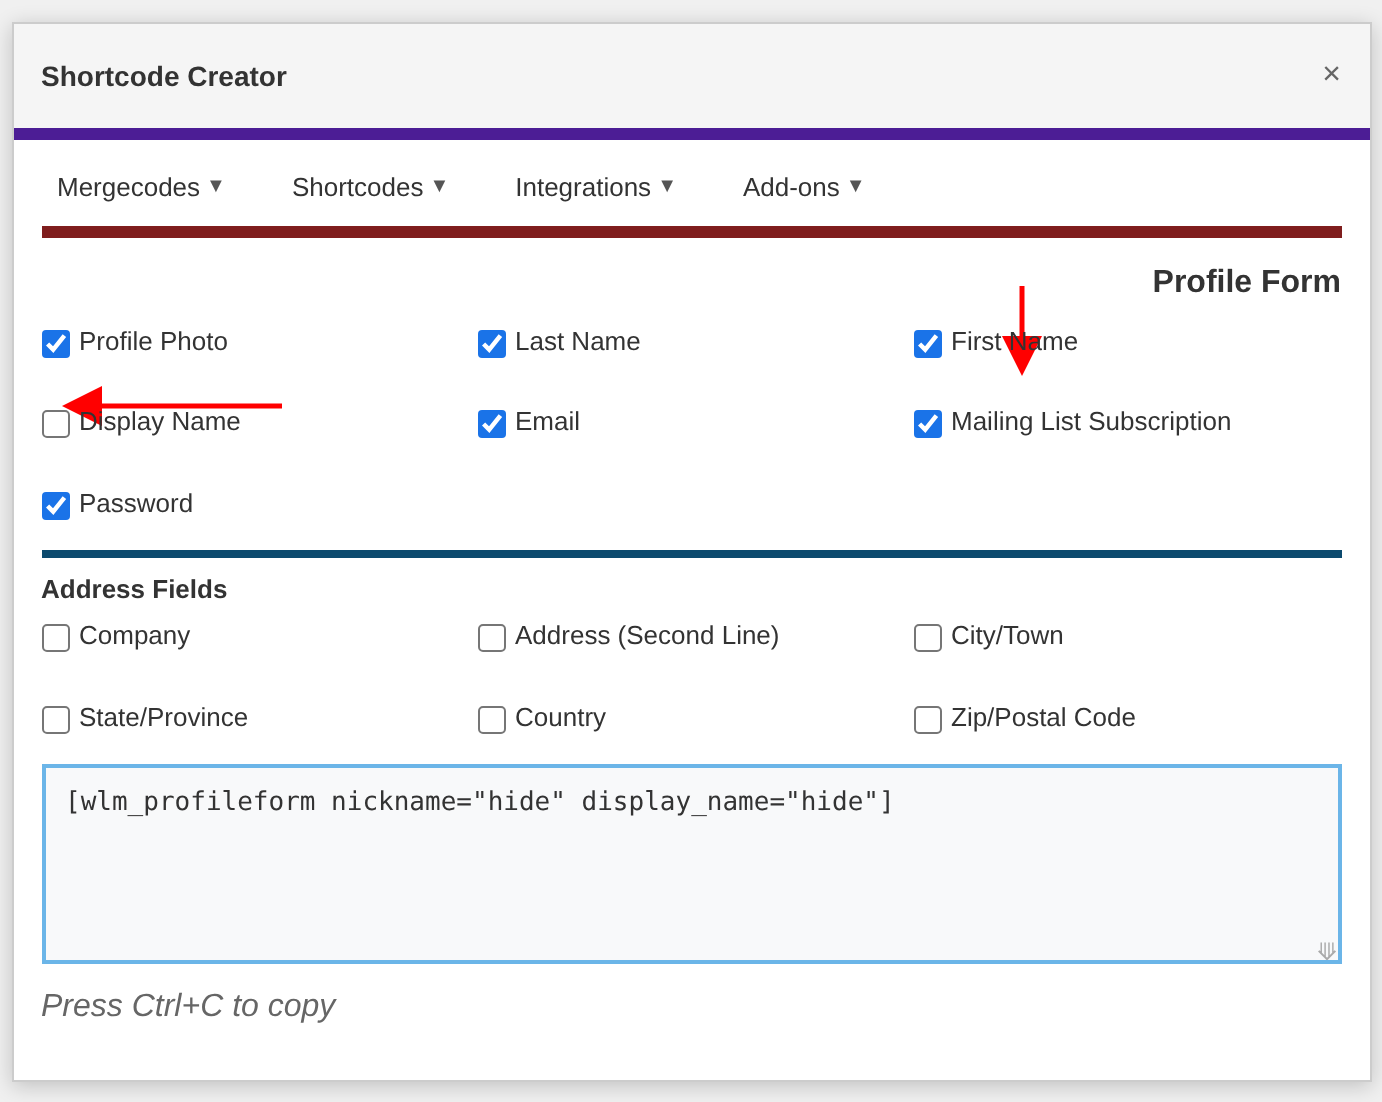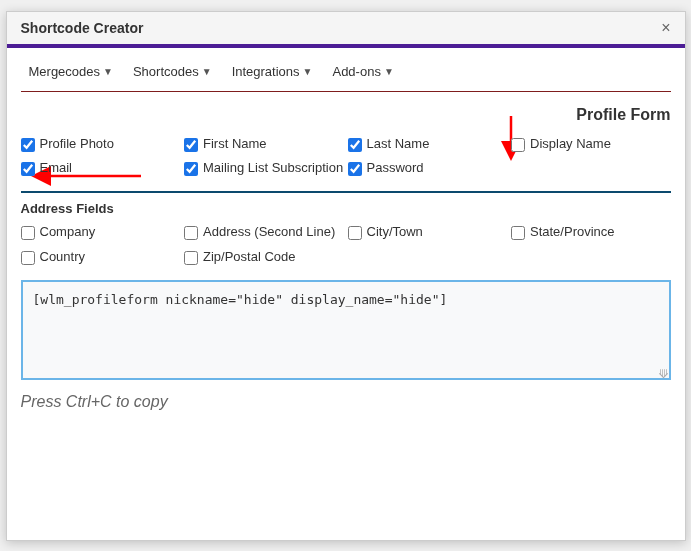--- a/index.html
+++ b/index.html
@@ -16,22 +16,22 @@
     .dialog {
       background: #fff;
       border: 1px solid #ccc;
       width: 680px;
       min-height: 530px;
       position: relative;
       box-shadow: 0 2px 10px rgba(0,0,0,0.2);
     }
     .dialog-header {
       background: #f5f5f5;
-      border-bottom: 4px solid #4c1d95;
-      padding: 8px 14px;
+      border-bottom: 6px solid #4c1d95;
+      padding: 18px 14px;
       display: flex;
       justify-content: space-between;
       align-items: center;
     }
     .dialog-title {
       font-size: 14px;
       font-weight: bold;
       color: #333;
     }
     .close-btn {
@@ -40,23 +40,23 @@
       color: #666;
       background: none;
       border: none;
       line-height: 1;
     }
     .dialog-body {
       padding: 12px 14px;
     }
     .menu-bar {
       display: flex;
-      gap: 4px;
+      gap: 17px;
       margin-bottom: 14px;
-      border-bottom: 1px solid #7f1d1d;
+      border-bottom: 6px solid #7f1d1d;
       padding-bottom: 8px;
     }
     .menu-item {
       padding: 4px 8px;
       font-size: 13px;
       cursor: pointer;
       color: #333;
       display: flex;
       align-items: center;
       gap: 3px;
@@ -68,22 +68,22 @@
     }
     .section-title {
       font-size: 16px;
       font-weight: bold;
       color: #333;
       margin-bottom: 12px;
       text-align: right;
     }
     .checkboxes-grid {
       display: grid;
-      grid-template-columns: 1fr 1fr 1fr 1fr;
-      gap: 8px 4px;
+      grid-template-columns: 1fr 1fr 1fr;
+      gap: 24px 4px;
       margin-bottom: 14px;
     }
     .checkbox-item {
       display: flex;
       align-items: flex-start;
       gap: 5px;
       font-size: 13px;
       color: #333;
       position: relative;
     }
@@ -118,21 +118,21 @@
       resize: none;
       width: 100%;
     }
     .copy-hint {
       font-size: 16px;
       color: #666;
       margin-top: 4px;
       font-style: italic;
     }
     .address-section {
-      border-top: 2px solid #0c4a6e;
+      border-top: 4px solid #0c4a6e;
       padding-top: 8px;
     }
     .output-wrapper {
       position: relative;
     }
     .resize-handle {
       position: absolute;
       right: 2px;
       bottom: 8px;
       color: #aaa;
@@ -185,25 +185,25 @@
       </svg>
 
       <div class="checkboxes-grid">
 
         <div class="checkbox-item">
           <input type="checkbox" checked="" style="">
           <span class="checkbox-label">Profile Photo</span>
         </div>
         <div class="checkbox-item">
           <input type="checkbox" checked="" style="">
+          <span class="checkbox-label">Last Name</span>
+        </div>
+        <div class="checkbox-item">
+          <input type="checkbox" checked="" style="">
           <span class="checkbox-label">First Name</span>
-        </div>
-        <div class="checkbox-item">
-          <input type="checkbox" checked="" style="">
-          <span class="checkbox-label">Last Name</span>
         </div>
 
         <div class="checkbox-item">
           <input type="checkbox" style="">
           <span class="checkbox-label">Display Name</span>
         </div>
         <div class="checkbox-item">
           <input type="checkbox" checked="" style="">
           <span class="checkbox-label">Email</span>
         </div>

